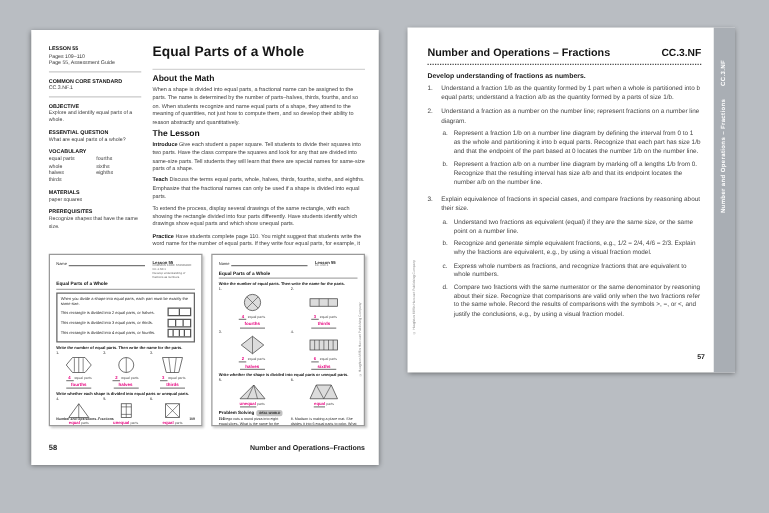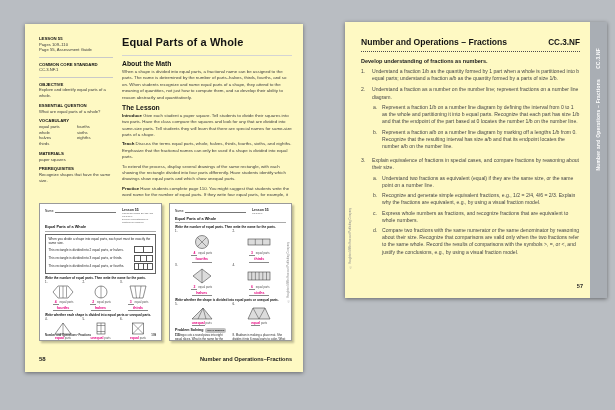--- a/index.html
+++ b/index.html
@@ -1,19 +1,19 @@
 <!DOCTYPE html>
 <html><head>
 <meta charset="utf-8">
 <style>
   html,body{margin:0;padding:0;background:#b9bdc2;}
   .canvas{position:relative;width:615px;height:410px;background:#b9bdc2;font-family:"Liberation Sans",sans-serif;overflow:hidden;color:#222;}
-  .page{position:absolute;background:#fef9c3;box-shadow:0 1px 4px rgba(0,0,0,.45);text-decoration:underline;}
+  .page{position:absolute;background:#ffffff;box-shadow:0 1px 4px rgba(0,0,0,.45);text-decoration:underline;}
   .page-left{left:25px;top:24px;width:278px;height:348px;}
-  .page-right{left:345px;top:22px;width:262px;height:276px;}
+  .page-right{left:326px;top:22px;width:262px;height:276px;}
 
   
   .lp-inner{position:absolute;left:14px;right:11px;top:12px;bottom:10px;}
   .lp-cols{display:flex;gap:9px;height:162px;overflow:hidden;}
   .sidebar{width:74px;flex:0 0 74px;font-size:4.2px;line-height:1.35;color:#3a3a3a;}
   .sb-h{font-weight:bold;color:#111;font-size:4.3px;margin-top:4px;}
   .sb-h:first-child{margin-top:0;}
   .sb-div{border-top:0.5px solid #c9c9c9;margin:3.5px 0;}
   .vocab{display:flex;gap:2px;}
   .vocab div{flex:1;}

